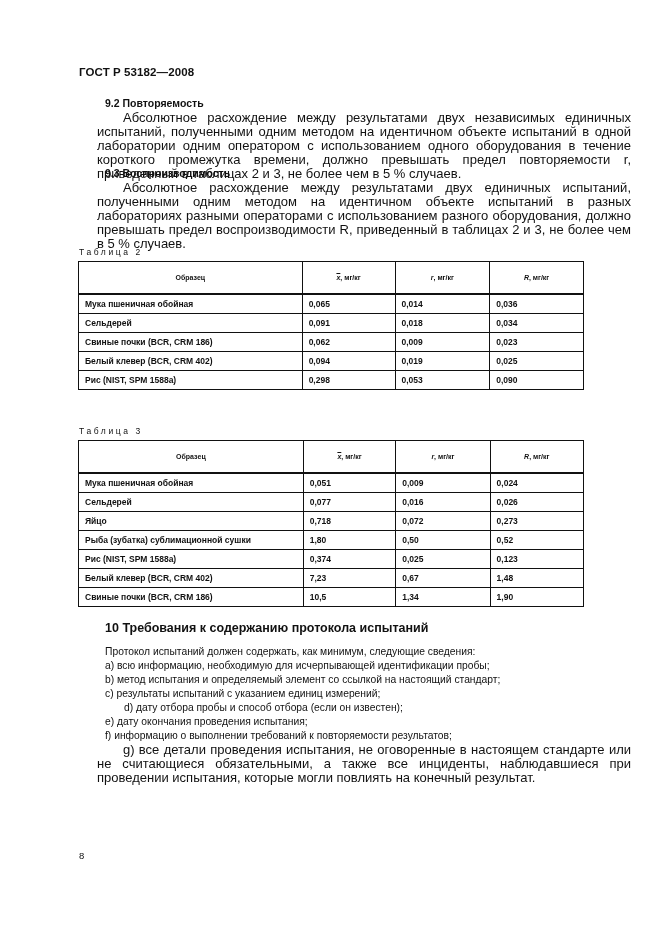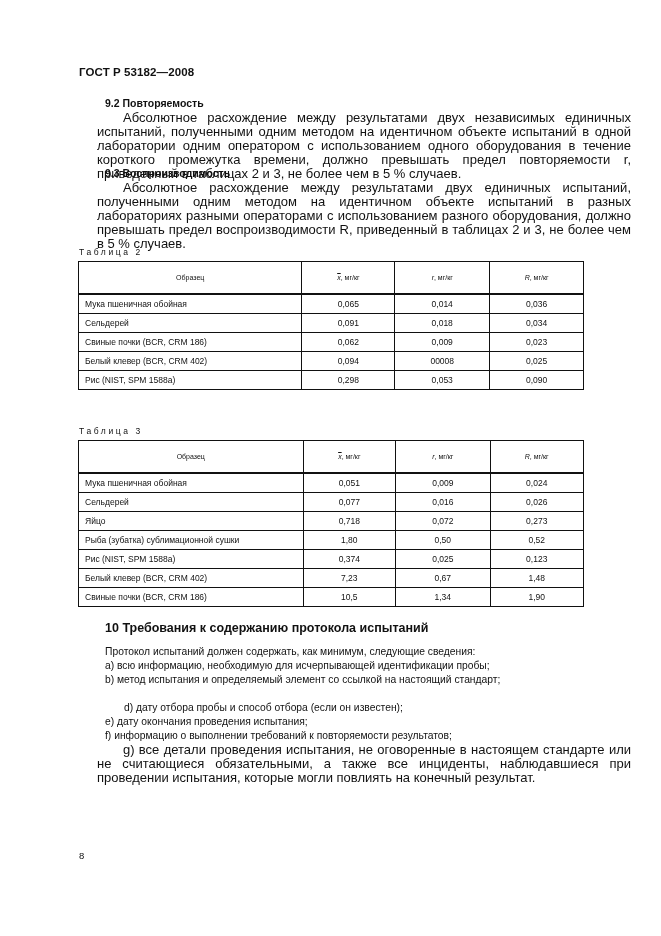--- a/index.html
+++ b/index.html
@@ -5,23 +5,23 @@
   html, body { margin: 0; padding: 0; background: #ffffff; }
   body { width: 661px; height: 936px; position: relative; overflow: hidden;
          font-family: "Liberation Sans", sans-serif; color: #111; }
   .page { position: absolute; left: 0; top: 0; width: 584px; height: 936px; }
   .doc-code { position: absolute; left: 79px; top: 66px; font-size: 11.5px; font-weight: bold; letter-spacing: 0.1px; }
   .para { position: absolute; left: 97px; width: 534px; font-size: 13px; line-height: 14px; text-align: justify; }
   .indent { text-indent: 26px; }
   .sec-head { position: absolute; left: 105px; font-size: 10.5px; font-weight: bold; }
   .table-caption { position: absolute; left: 79px; font-size: 8.5px; letter-spacing: 2.6px; }
   table.data { position: absolute; left: 78px; border-collapse: collapse; font-size: 8.5px; }
-  table.data td, table.data th { border: 1px solid #111; padding: 0 6px; height: 18px; font-weight: normal; }
+  table.data td, table.data th { border: 1px solid #111; padding: 0 6px; height: 18px; font-weight: bold; }
   table.data th { font-size: 7px; height: 31px; text-align: center; border-bottom: 2.5px solid #111; }
-  table.data td.num { text-align: center; }
+  table.data td.num { }
   .c1 { width: 225px; } .c2 { width: 85px; } .c3 { width: 87px; } .c4 { width: 86px; }
   .xbar { text-decoration: overline; font-style: italic; }
   .ital { font-style: italic; }
   .sec10 { position: absolute; left: 105px; top: 621px; font-size: 12.5px; font-weight: bold; }
   .list-line { position: absolute; left: 105px; font-size: 10.3px; line-height: 14px; }
   .pagenum { position: absolute; left: 79px; top: 850px; font-size: 9.5px; }
 </style>
 </head>
 <body>
 
@@ -60,21 +60,21 @@
         </tr>
       <tr>
           <td>Свиные почки (BCR, CRM 186)</td>
           <td class="num">0,062</td>
           <td class="num">0,009</td>
           <td class="num">0,023</td>
         </tr>
       <tr>
           <td>Белый клевер (BCR, CRM 402)</td>
           <td class="num">0,094</td>
-          <td class="num">00008</td>
+          <td class="num">0,019</td>
           <td class="num">0,025</td>
         </tr>
       <tr>
           <td>Рис (NIST, SPM 1588a)</td>
           <td class="num">0,298</td>
           <td class="num">0,053</td>
           <td class="num">0,090</td>
         </tr>
     </tbody>
   </table>
@@ -132,19 +132,20 @@
           <td class="num">1,34</td>
           <td class="num">1,90</td>
         </tr>
     </tbody>
   </table>
 
   <div class="sec10">10 Требования к содержанию протокола испытаний</div>
   <div class="list-line" style="top:645px;">Протокол испытаний должен содержать, как минимум, следующие сведения:</div>
   <div class="list-line" style="top:659px;">a) всю информацию, необходимую для исчерпывающей идентификации пробы;</div>
   <div class="list-line" style="top:673px;">b) метод испытания и определяемый элемент со ссылкой на настоящий стандарт;</div>
+  <div class="list-line" style="top:687px;">c) результаты испытаний с указанием единиц измерений;</div>
   <div class="list-line" style="top:701px;margin-left:19px;">d) дату отбора пробы и способ отбора (если он известен);</div>
   <div class="list-line" style="top:715px;">e) дату окончания проведения испытания;</div>
   <div class="list-line" style="top:729px;">f) информацию о выполнении требований к повторяемости результатов;</div>
   <div class="para indent" style="top:743px;">g) все детали проведения испытания, не оговоренные в настоящем стандарте или не считающиеся обязательными, а также все инциденты, наблюдавшиеся при проведении испытания, которые могли повлиять на конечный результат.</div>
 
   <div class="pagenum">8</div>
 </div>
 
 </body></html>

